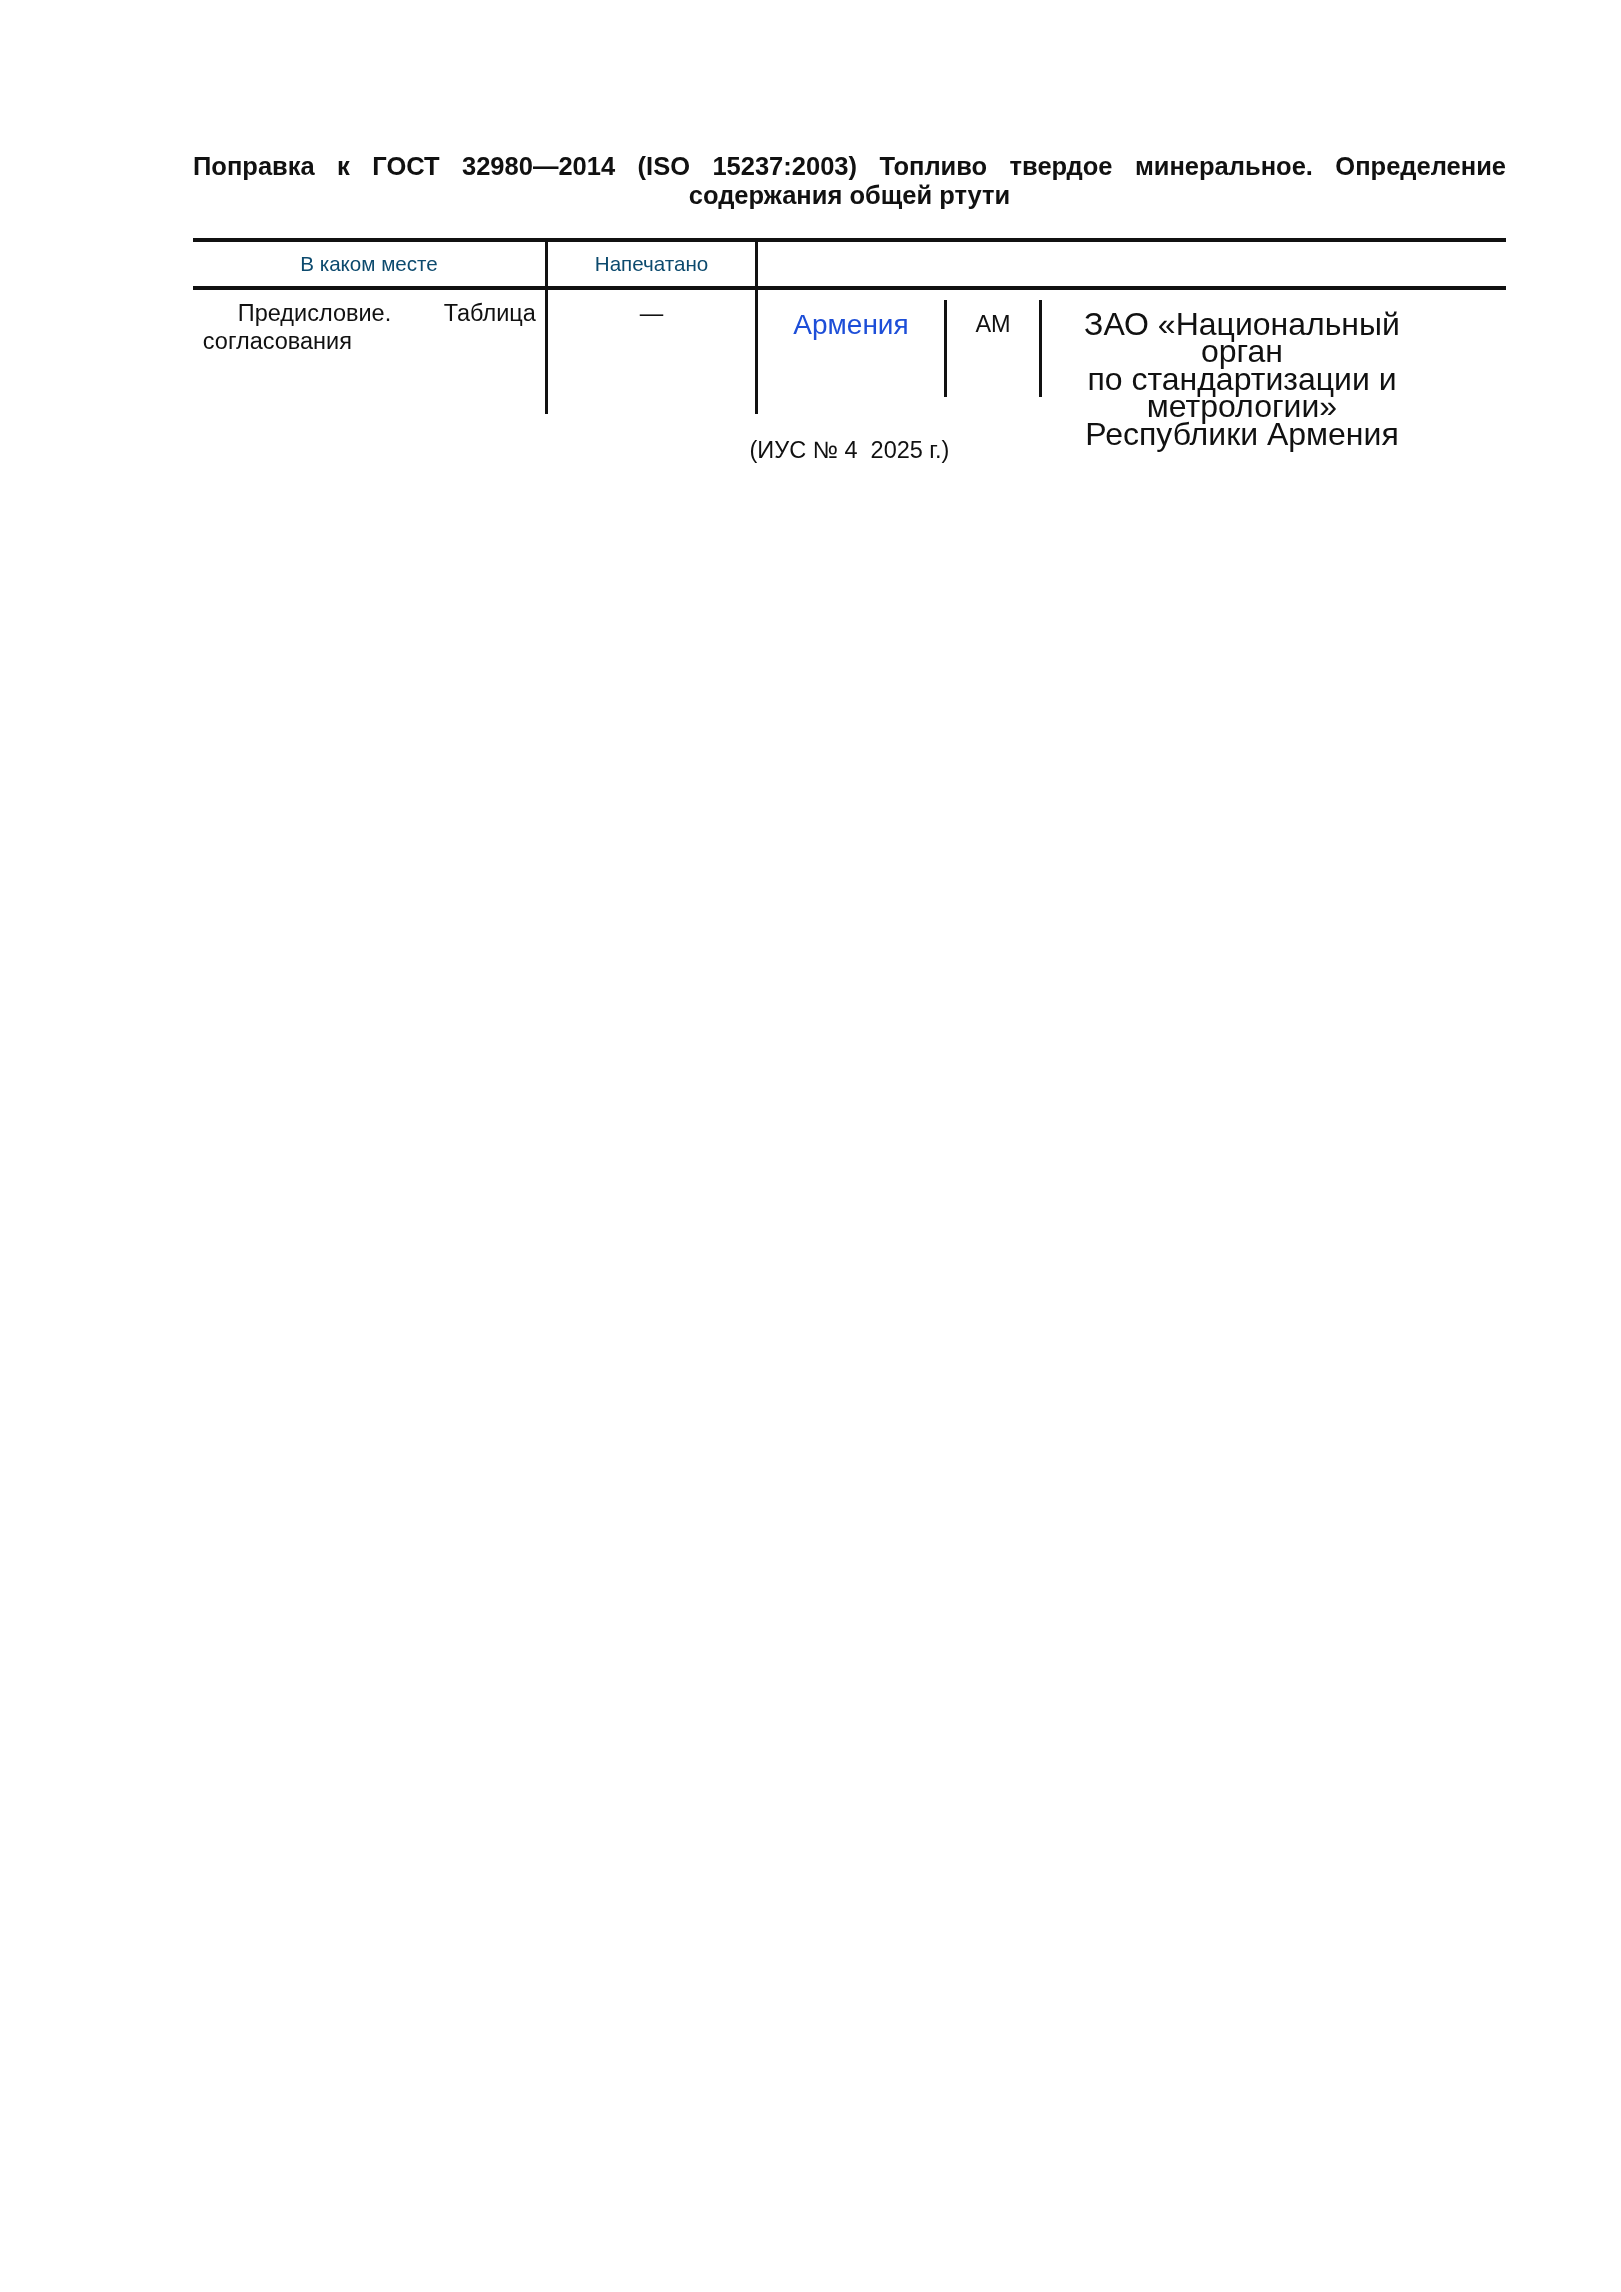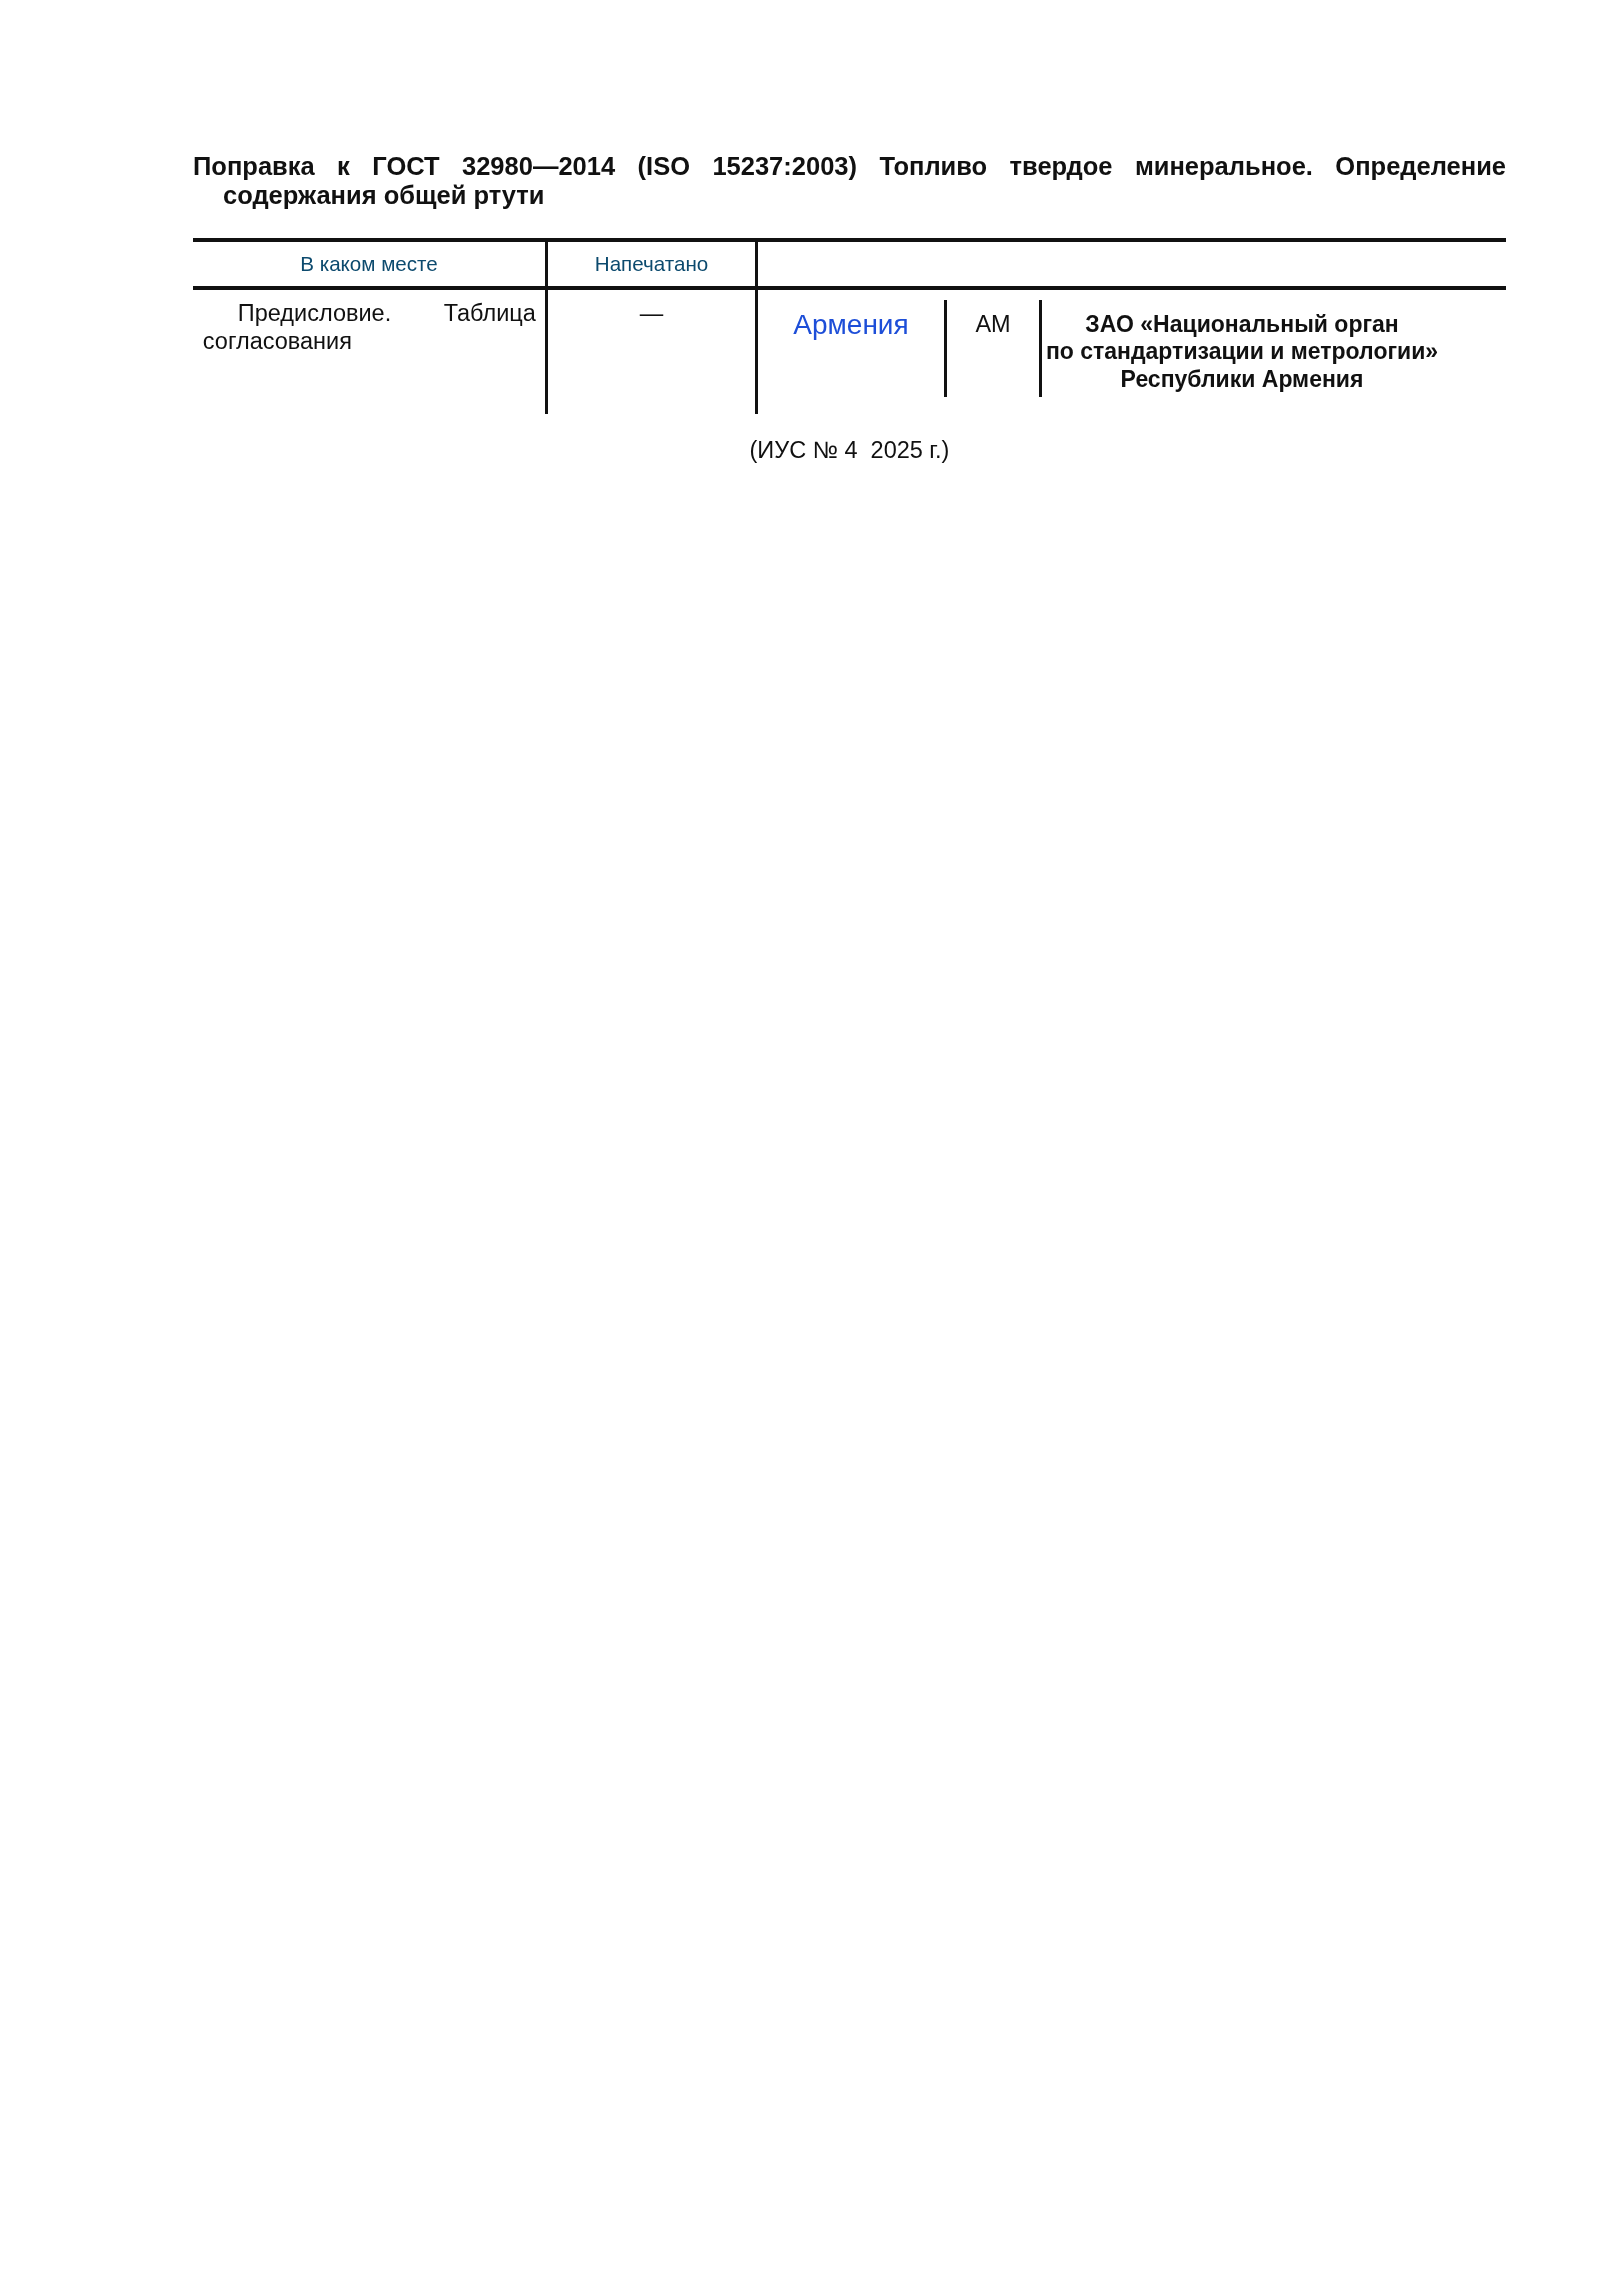--- a/index.html
+++ b/index.html
@@ -34,22 +34,21 @@
     font-weight: bold;
     line-height: 29px;
     color: #111;
   }
   .doc-title .line1 {
     text-align: justify;
     text-align-last: justify;
     white-space: normal;
   }
   .doc-title .line2 {
-    text-align: left;
-    margin-left: 30px;
+    text-align: center;
   }
 
   
   .corr-table {
     position: absolute;
     left: 193px;
     top: 238px;
     width: 1313px;
     height: 178px;
   }
@@ -119,25 +118,24 @@
     font-size: 23.5px;
     line-height: 27.4px;
     text-align: center;
     color: #111;
   }
   .cell-org {
     position: absolute;
     left: 849px;
     top: 73px;
     width: 400px;
-    font-size: 23px;
+    font-size: 32px;
     line-height: 27.4px;
     text-align: center;
     color: #111;
-    font-weight: bold;
   }
 
   
   .source-note {
     position: absolute;
     left: 193px;
     top: 437px;
     width: 1313px;
     text-align: center;
     font-size: 23.5px;

